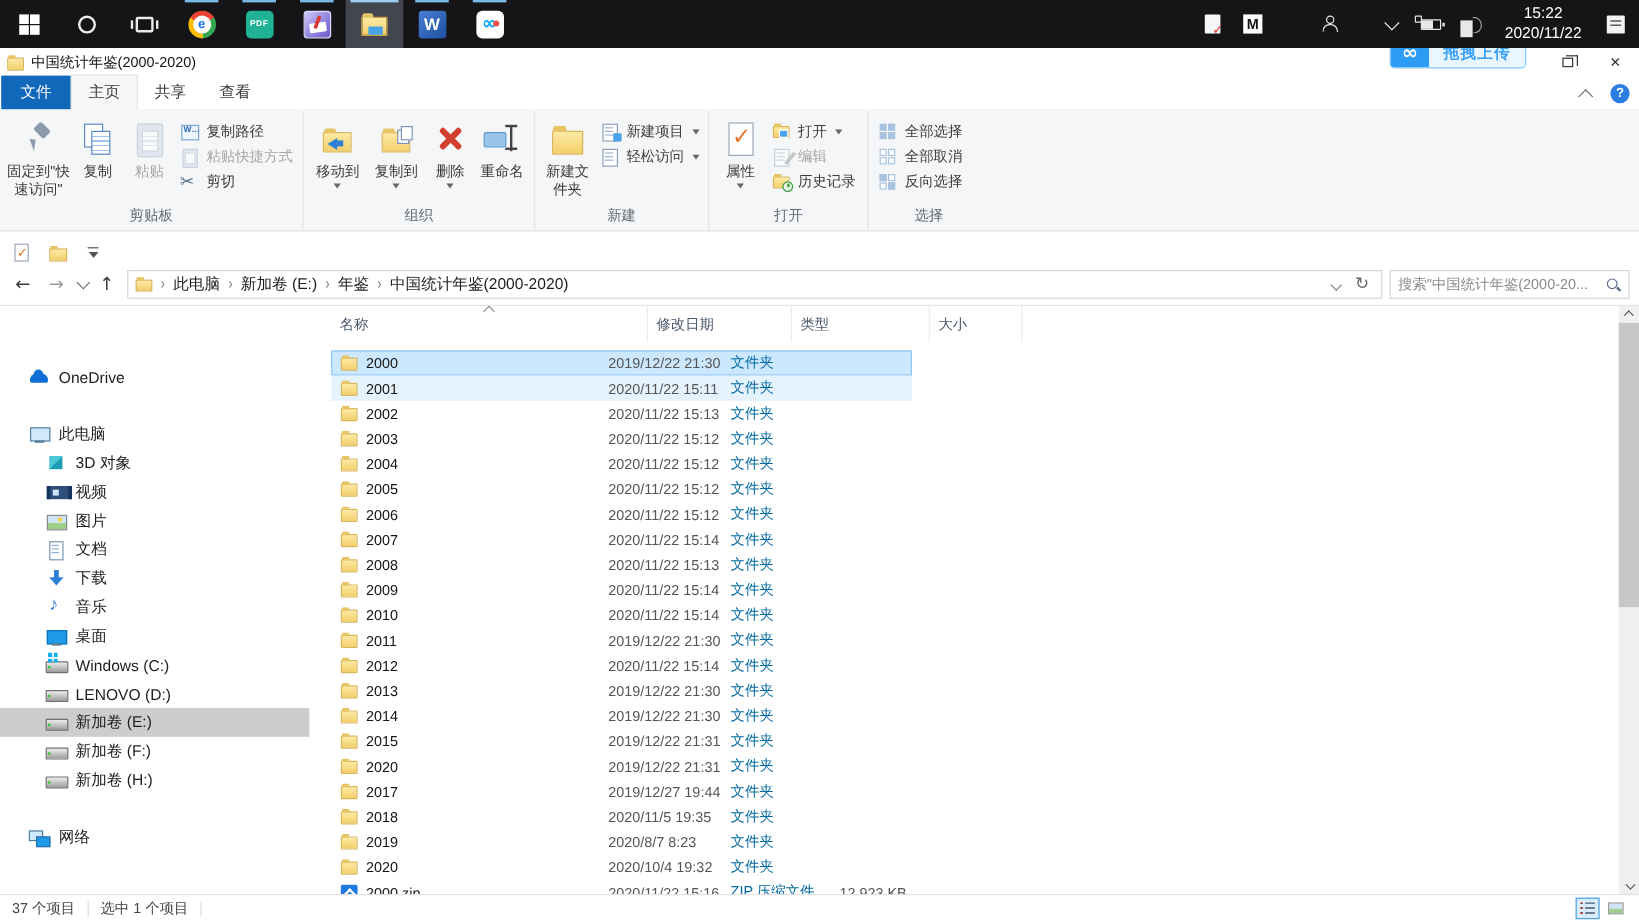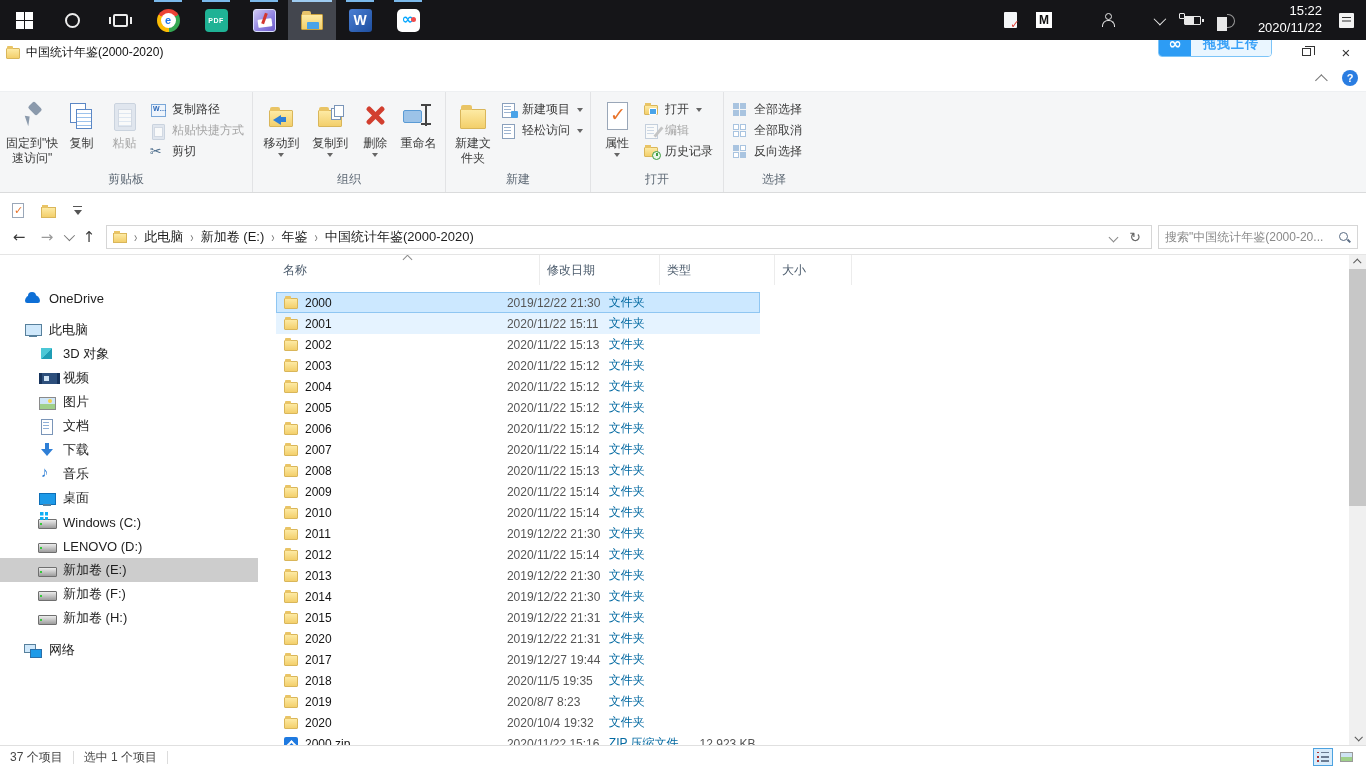--- a/index.html
+++ b/index.html
@@ -45,21 +45,21 @@
   .tr-people{width:14px;height:14px;position:relative}
   .tr-people::before{content:"";position:absolute;left:4px;top:0;width:5px;height:5px;border:1.5px solid #e8e8e8;border-radius:50%}
   .tr-people::after{content:"";position:absolute;left:1px;top:7px;width:11px;height:6px;border:1.5px solid #e8e8e8;border-bottom:none;border-radius:6px 6px 0 0}
   .tr-chev{width:9px;height:9px;border-right:1.6px solid #e8e8e8;border-bottom:1.6px solid #e8e8e8;transform:rotate(45deg) translateY(-2px)}
   .tr-batt{width:17px;height:9px;border:1.4px solid #e8e8e8;border-radius:1px;position:relative;background:linear-gradient(90deg,#e8e8e8 0 60%,transparent 60%)}
   .tr-batt::after{content:"";position:absolute;right:-4px;top:2px;width:2px;height:3px;background:#e8e8e8}
   .tr-batt::before{content:"";position:absolute;left:-6px;top:-4px;width:4px;height:4px;border:1.4px solid #e8e8e8;border-radius:1px;background:#151518}
   .tr-vol{width:18px;height:14px;position:relative}
   .tr-vol::before{content:"";position:absolute;left:0;top:4px;border-top:4px solid transparent;border-bottom:4px solid transparent;border-right:7px solid #e8e8e8;width:3px;background:#e8e8e8;height:6px}
   .tr-vol::after{content:"";position:absolute;left:10px;top:1px;width:7px;height:12px;border:1.6px solid #9a9a9a;border-left:none;border-radius:0 8px 8px 0}
-  .tr-clock{color:#fff;text-align:right;font-size:13px;line-height:1.3;min-width:72px}
+  .tr-clock{color:#fff;text-align:center;font-size:13px;line-height:1.3;min-width:72px}
   .tr-note{width:15px;height:15px;background:#f2f2f2;border-radius:1px;position:relative}
   .tr-note::before{content:"";position:absolute;left:3px;top:4px;width:9px;height:1.5px;background:#333;box-shadow:0 3.5px 0 #333}
 
   
   .bd-badge{position:absolute;left:1158px;top:30px;height:27px;display:flex;border:1px solid #7cc4f8;border-radius:4px;overflow:hidden;z-index:15}
   .bd-logo{width:32px;background:#2d9cf4;color:#fff;display:flex;align-items:center;justify-content:center;font:bold 16px/1 "DejaVu Sans",sans-serif}
   .bd-text{background:#eaf6ff;color:#3aa1f7;font-size:13px;padding:0 12px;display:flex;align-items:center;font-weight:bold;letter-spacing:1px}
 
   
   .window{position:absolute;top:40px;left:0;width:1366px;height:728px;background:#fff;display:flex;flex-direction:column}
@@ -177,21 +177,21 @@
   .searchbox .stxt{flex:1;white-space:nowrap;overflow:hidden}
   .mag{width:13px;height:13px;position:relative;flex:0 0 13px}
   .mag::before{content:"";position:absolute;left:1px;top:1px;width:7px;height:7px;border:1.6px solid #5a6c84;border-radius:50%}
   .mag::after{content:"";position:absolute;left:9px;top:9px;width:4px;height:1.6px;background:#5a6c84;transform:rotate(45deg)}
 
   
   .main{height:490px;display:flex;overflow:hidden}
   .sidebar{width:258px;padding-top:23px;overflow:hidden;flex:0 0 258px}
   .sb-item{height:24px;display:flex;align-items:center;gap:7px;padding-left:24px;font-size:13px;color:#1d1d1d;cursor:pointer;white-space:nowrap}
   .sb-item.lvl1{padding-left:38px}
-  .sb-item.gap{margin-top:8px}
+  .sb-item.gap{margin-top:24px}
   .sb-item.sel{background:#cdcdcd}
 
   .si{display:inline-block;width:18px;height:16px;position:relative;flex:0 0 18px}
   .si-star::before{content:"\2605";position:absolute;left:1px;top:-3px;font-size:14px;color:#4a8fd4}
   .si-cloud::before{content:"";position:absolute;left:1px;top:5px;width:15px;height:8px;background:#0e6fd6;border-radius:8px 8px 3px 3px}
   .si-cloud::after{content:"";position:absolute;left:4px;top:2px;width:8px;height:8px;background:#0e6fd6;border-radius:50%}
   .si-pc::before{content:"";position:absolute;left:1px;top:2px;width:15px;height:10px;border:1px solid #57809c;background:#cfe8fb}
   .si-pc::after{content:"";position:absolute;left:5px;top:13px;width:8px;height:2px;background:#57809c}
   .si-cube::before{content:"";position:absolute;left:3px;top:2px;width:11px;height:11px;background:linear-gradient(135deg,#4cc7d6 50%,#1f9db4 50%)}
   .si-video::before{content:"";position:absolute;left:1px;top:3px;width:15px;height:11px;background:#2d4f7c;border-left:3px solid #16335c;border-right:3px solid #16335c}
@@ -335,20 +335,26 @@
         <div class="wbtn">
             <span class="wb-restore"></span>
           </div>
         <div class="wbtn">
             <span class="wb-close">×</span>
           </div>
       </div>
     </div>
 
     <div class="tabrow">
+      <div id="tabs" style="display:flex;align-items:flex-end">
+          <div class="tab file">文件</div>
+          <div class="tab active">主页</div>
+          <div class="tab">共享</div>
+          <div class="tab">查看</div>
+        </div>
       <div class="tabrow-right">
         <span class="rib-collapse"></span>
         <span class="rib-help">?</span>
       </div>
     </div>
 
     <div class="ribbon">
       <div class="grp" style="width:253px">
         <div class="grp-body">
           <div class="rbig w60">

